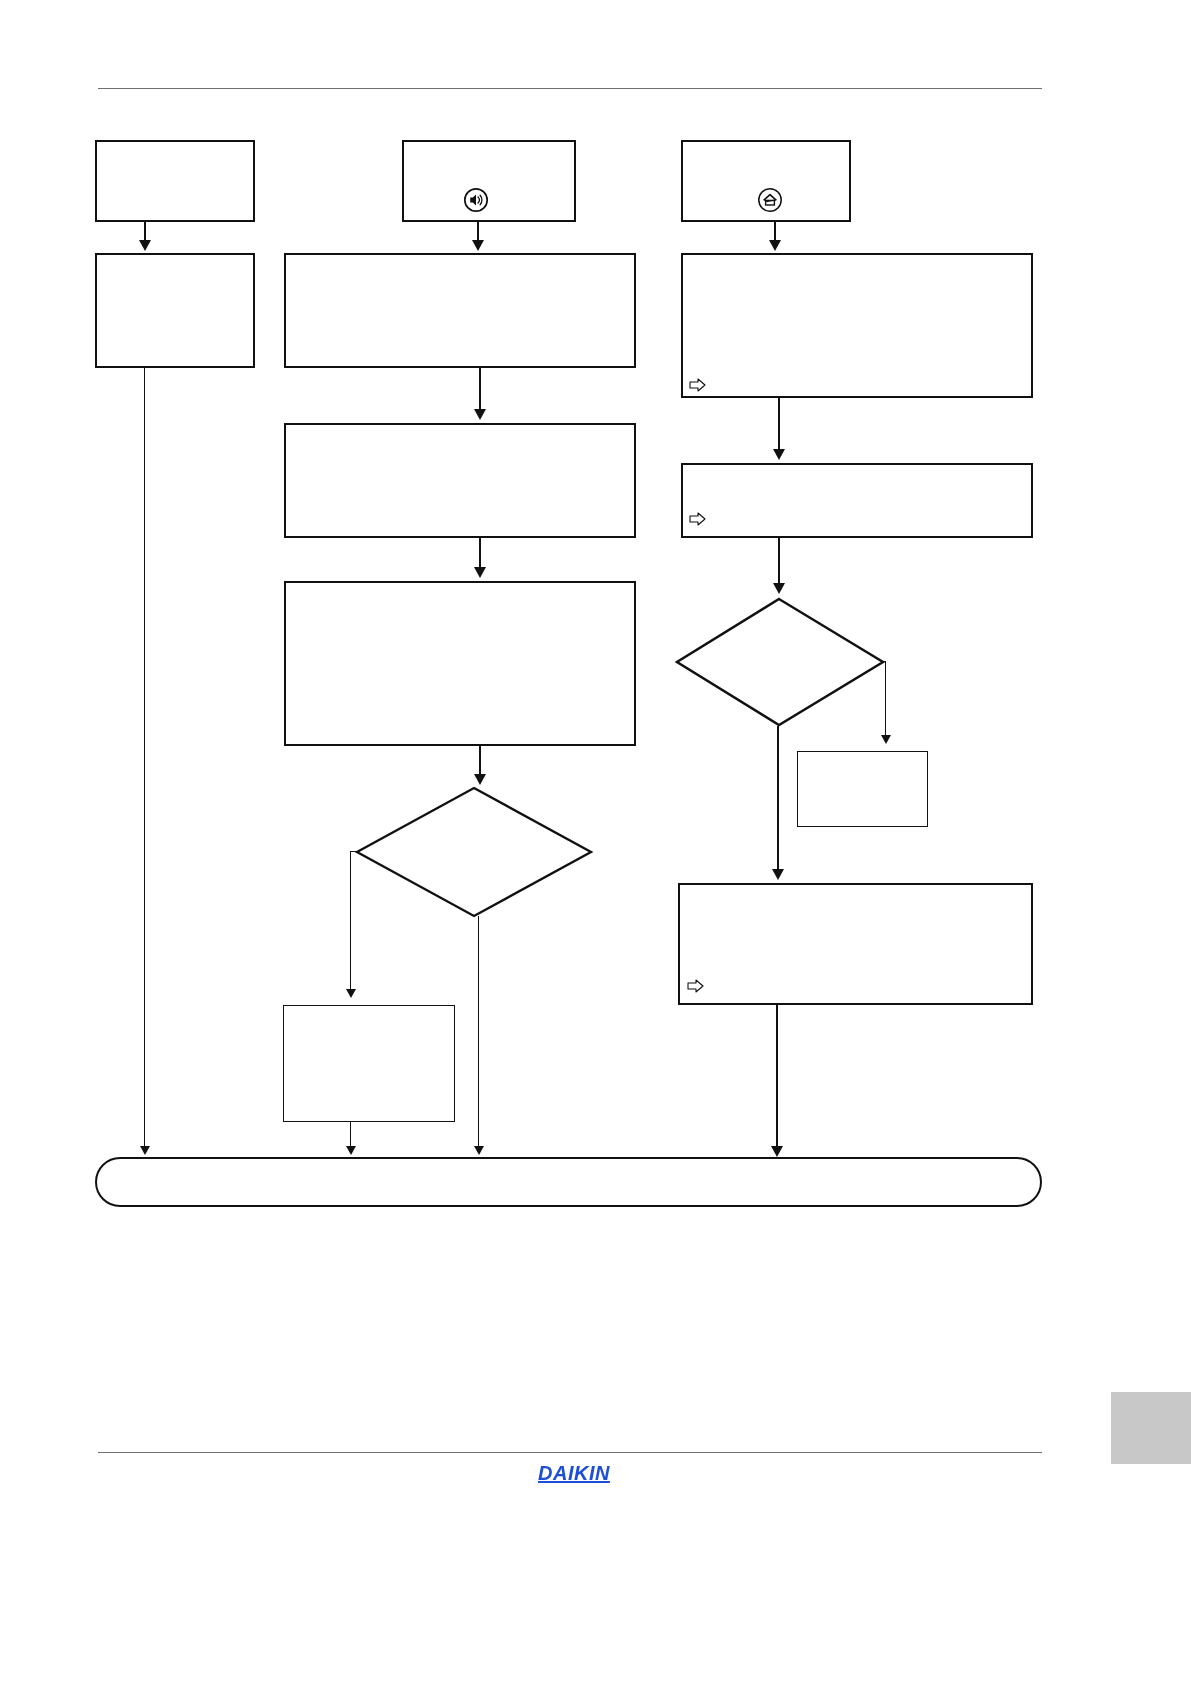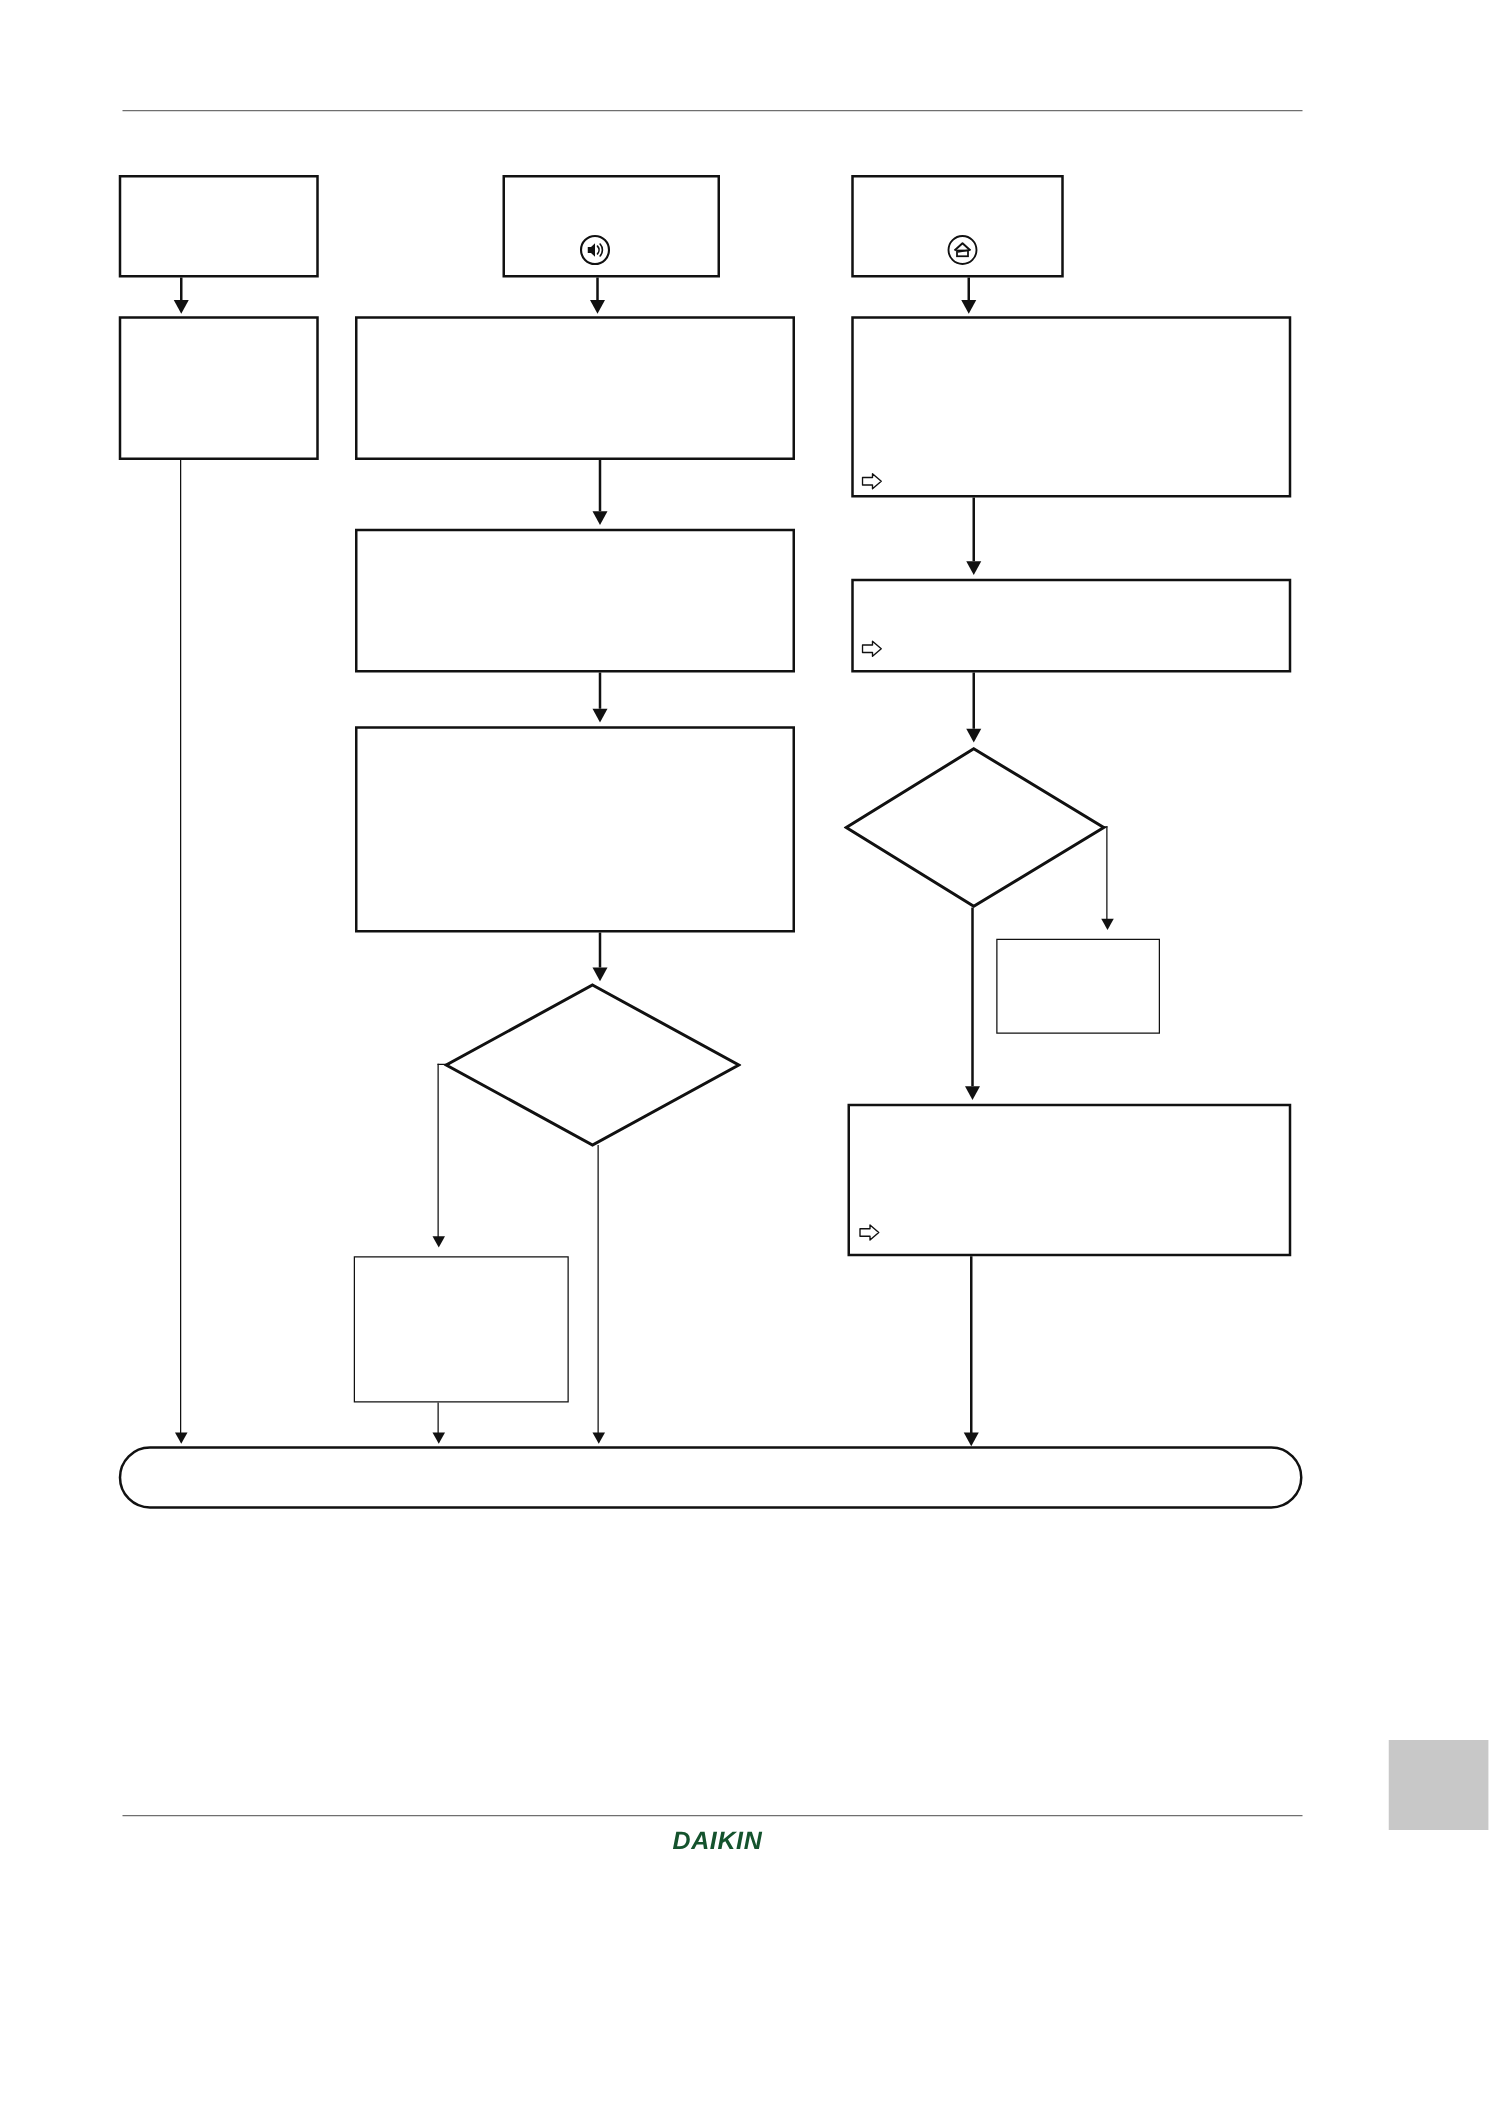--- a/index.html
+++ b/index.html
@@ -21,22 +21,23 @@
     position:absolute;
     background:#6f6f6f;
     height:1px;
   }
   .footer-logo{
     position:absolute;
     font-family:"Liberation Sans", sans-serif;
     font-weight:bold;
     font-style:italic;
     letter-spacing:0.5px;
-    color:#14532d;
+    color:#1d4ed8;
     white-space:nowrap;
+    text-decoration:underline;
   }
   .side-tab{
     position:absolute;
     background:#c8c8c8;
   }
 
   
   .fc-box{
     position:absolute;
     border:2px solid #111;

